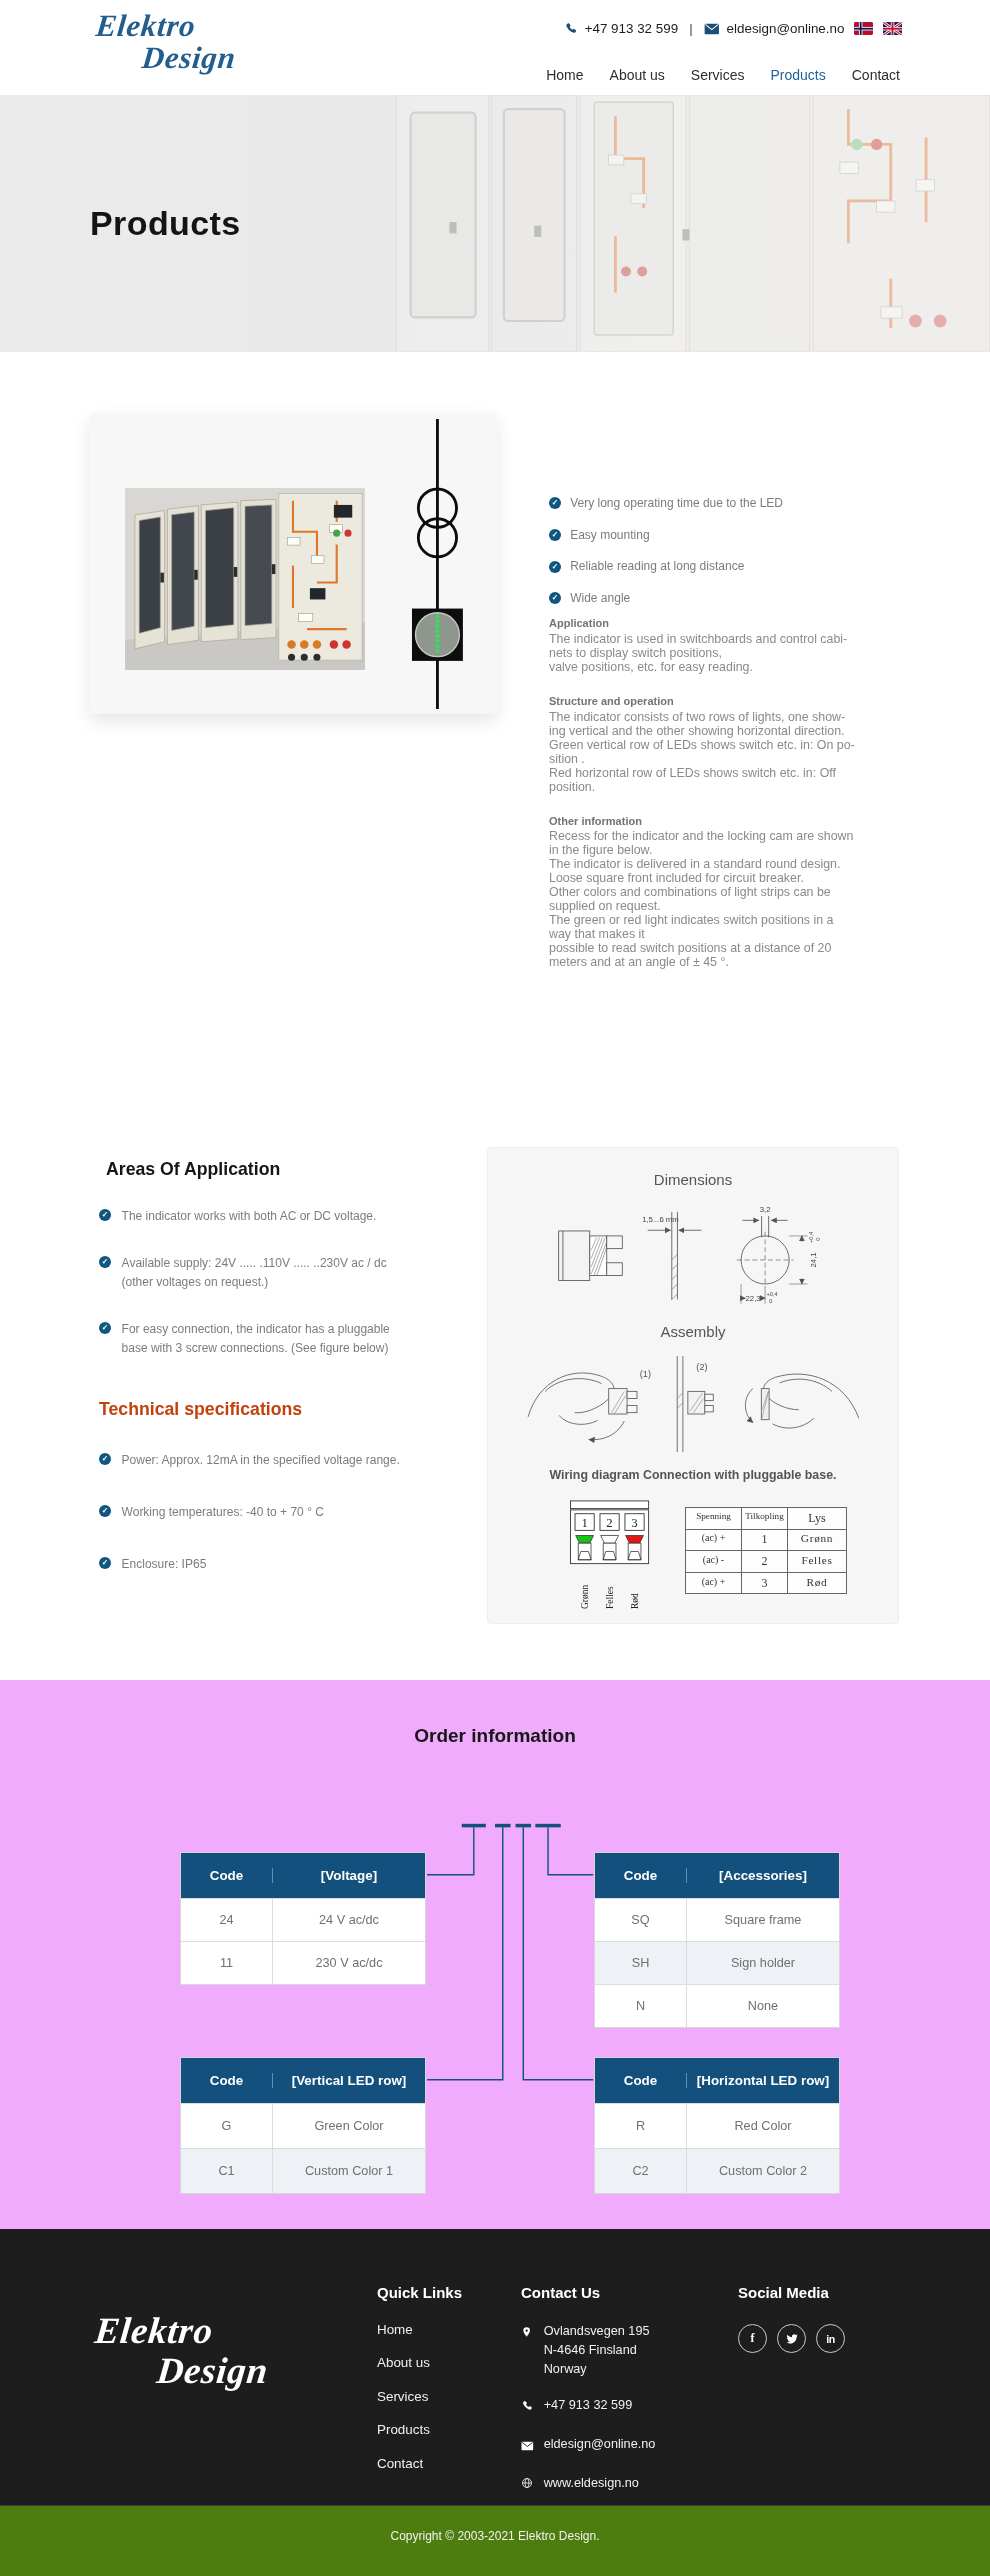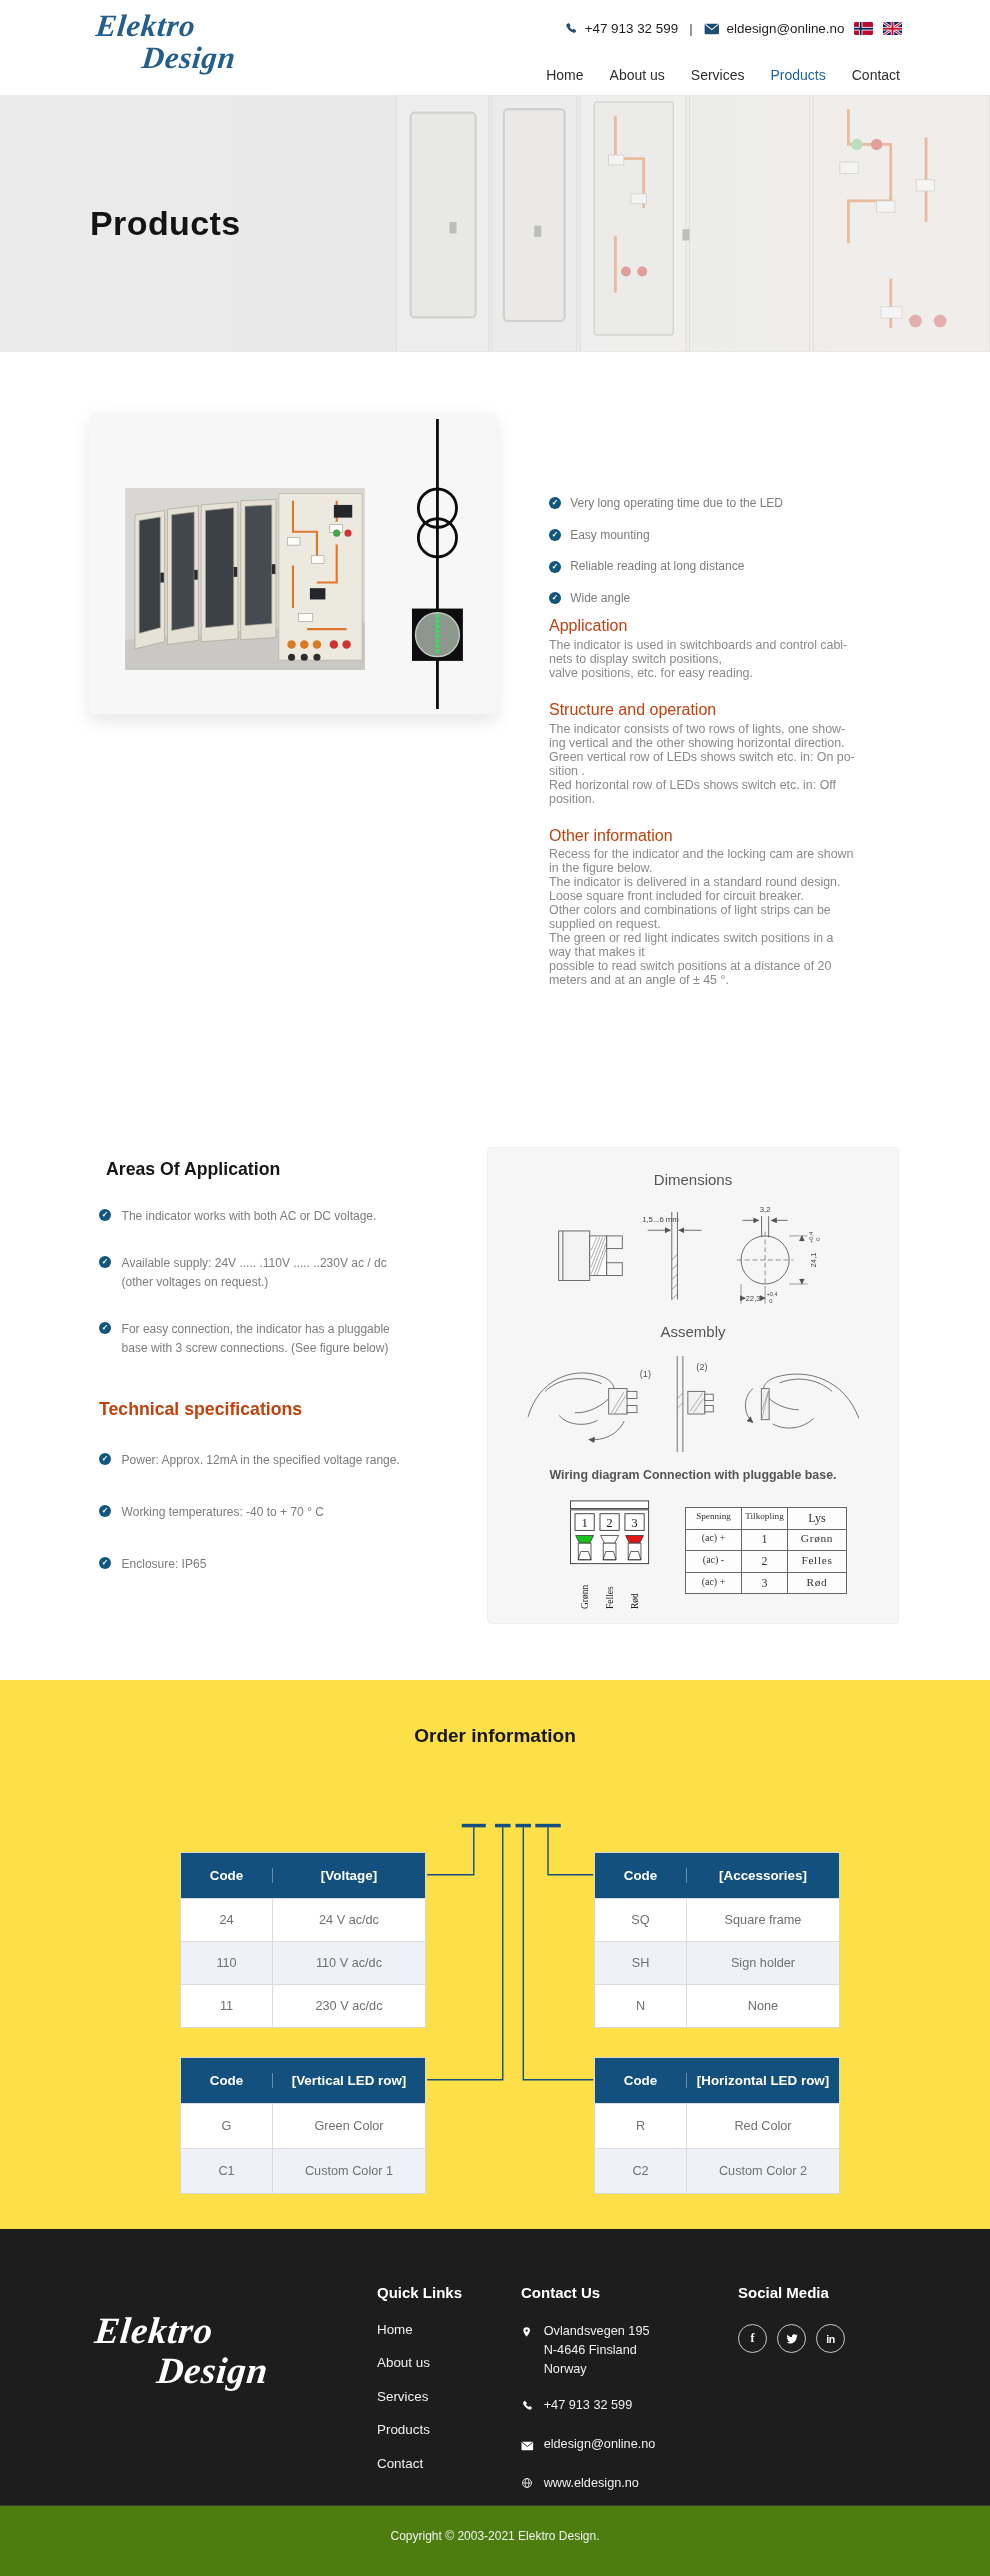--- a/index.html
+++ b/index.html
@@ -28,21 +28,21 @@
 
   
   .card1{left:90px;top:413px;width:407px;height:301px;background:#f7f7f7;border-radius:2.8px;
          box-shadow:0 7px 17.7px rgba(0,0,0,.10);}
   .prod-title{left:549px;top:407px;width:403px;font-size:22px;line-height:29px;font-weight:bold;color:#1d1d1d;white-space:pre-line;}
   .features{left:549px;top:495px;width:403px;}
   .feat-row{display:flex;gap:9.2px;margin-bottom:14px;font-size:12px;color:#7c7c7c;line-height:17.7px;}
   .check{flex:0 0 12px;width:12px;height:12px;border-radius:50%;background:#11567f;color:#fff;
          font-size:7.8px;line-height:12px;text-align:center;font-weight:bold;margin-top:2.1px;}
   .prod-text{left:549px;top:617px;width:407px;}
-  .prod-text h4{font-size:16px;font-weight:normal;color:#c2410c;margin:21px 0 2.8px 0;}
+  .prod-text h4{font-size:11px;font-weight:bold;color:#737373;margin:21px 0 2.8px 0;}
   .prod-text h4:first-child{margin-top:0;}
   .prod-text p{margin:0;font-size:12.4px;line-height:14px;color:#8a8a8a;white-space:pre-line;}
 
   
   .areas-h{left:106px;top:1159px;font-size:17.7px;font-weight:bold;color:#151515;}
   .areas-list{left:99px;top:1207px;width:414px;}
   .list-row{display:flex;gap:10.6px;margin-bottom:28px;font-size:12px;color:#7c7c7c;line-height:19px;white-space:pre-line;}
   .tech-h{left:99px;top:1399px;font-size:17.7px;font-weight:bold;color:#c2410c;}
   .tech-list{left:99px;top:1451px;width:414px;}
   .tech-list .list-row{margin-bottom:33px;}
@@ -58,21 +58,21 @@
   .wt-c{border-left:0.7px solid #666;text-align:center;padding:2.8px 0;}
   .wt-c:first-child{border-left:none;}
   .wt-c1{width:55px;} .wt-c2{width:45px;} .wt-c3{flex:1;}
   .wt-head .wt-c{font-size:9.2px;}
   .wt-head .wt-c3{font-size:12px;}
   .wt-body .wt-c1{font-size:10px;}
   .wt-body .wt-c2{font-size:12px;}
   .wt-body .wt-c3{font-size:11.3px;letter-spacing:0.7px;}
 
   
-  .order{left:0;top:1680px;width:990px;height:550px;background:#fde047;}
+  .order{left:0;top:1680px;width:990px;height:550px;background:#f0abfc;}
   .order-h{top:45px;width:100%;text-align:center;font-size:19px;font-weight:bold;color:#171717;}
   .order-code{top:89px;width:100%;text-align:center;font-size:16.3px;font-weight:bold;color:#131313;letter-spacing:0.7px;}
   .tbl{position:absolute;width:246px;background:#fff;border:0.7px solid #d7d7d7;box-sizing:border-box;}
   .tbl-head{display:flex;height:45px;background:#14507d;color:#fff;font-weight:bold;font-size:13.4px;align-items:center;}
   .tbl-head .c1{width:91px;text-align:center;border-right:0.7px solid rgba(255,255,255,.35);line-height:15.6px;}
   .tbl-head .c2{flex:1;text-align:center;}
   .tbl-row{display:flex;height:42px;align-items:center;font-size:12.7px;color:#707070;border-top:0.7px solid #dcdcdc;}
   .tbl-row .c1{width:91px;text-align:center;border-right:0.7px solid #dcdcdc;align-self:stretch;display:flex;align-items:center;justify-content:center;}
   .tbl-row .c2{flex:1;text-align:center;}
   .tbl-row.alt{background:#eef1f5;}
@@ -507,24 +507,20 @@
 
     <div class="tbl t-voltage">
       <div class="tbl-head">
         <div class="c1">Code</div>
         <div class="c2">[Voltage]</div>
       </div>
       <div class="tbl-row">
         <div class="c1">24</div>
         <div class="c2">24 V ac/dc</div>
       </div>
-      <div class="tbl-row alt">
-        <div class="c1">110</div>
-        <div class="c2">110 V ac/dc</div>
-      </div>
       <div class="tbl-row">
         <div class="c1">11</div>
         <div class="c2">230 V ac/dc</div>
       </div>
     </div>
 
     <div class="tbl t-acc">
       <div class="tbl-head">
         <div class="c1">Code</div>
         <div class="c2">[Accessories]</div>

